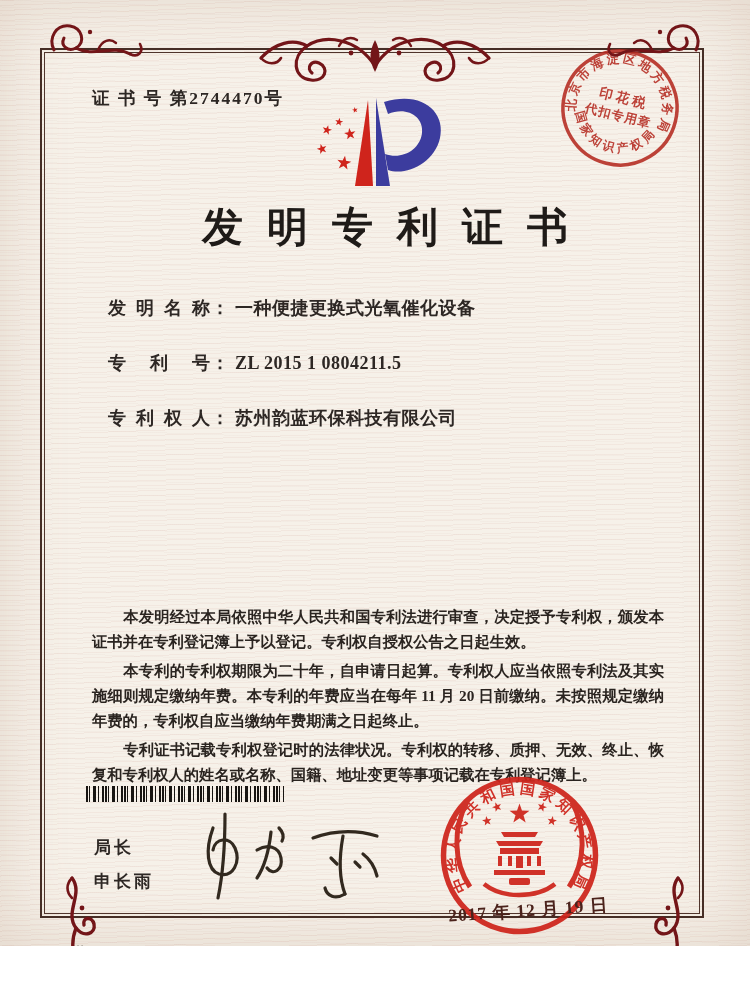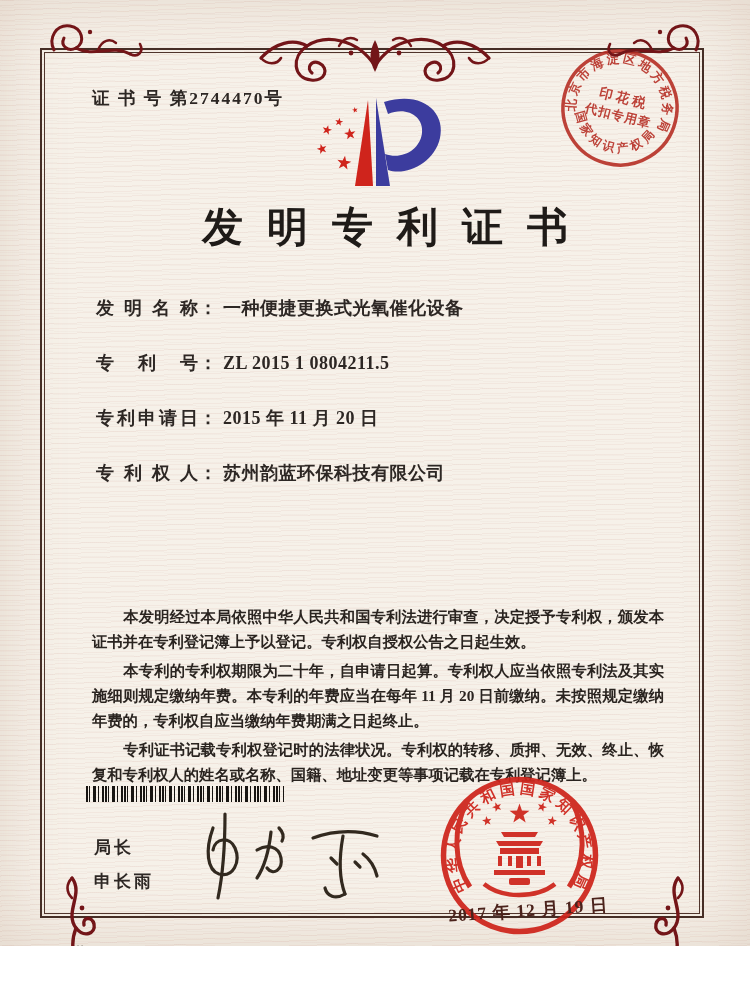--- a/index.html
+++ b/index.html
@@ -13,21 +13,21 @@
     font-family:"Liberation Serif","DejaVu Serif",serif;
     color:#2d2724;
   }
   .frame-outer{position:absolute; left:40px; top:48px; right:46px; bottom:28px;
     border:2px solid #462e26;}
   .frame-inner{position:absolute; inset:2px; border:1px solid #50352c;}
   .abs{position:absolute;}
   .cert-no{left:92px; top:86px; font-size:17.5px; font-weight:600; letter-spacing:2px;}
   .title{left:0; right:0; top:200px; text-align:center; font-size:41px; font-weight:700;
     letter-spacing:24px; text-indent:24px; color:#1f1b18;padding-left:20px;}
-  .fields{left:96px; top:296px; right:78px;}
+  .fields{left:108px; top:296px; right:78px;}
   .frow{height:55px; font-size:18px;}
   .flabel{display:inline-block; width:102px; text-align:justify; text-align-last:justify;
     font-weight:700; vertical-align:top;}
   .fcolon{font-weight:700; margin:0 6px 0 1px;}
   .fvalue{font-weight:600; letter-spacing:0.5px;}
   .paras{left:88px; top:600px; width:580px; font-size:15.3px; line-height:1.64;
     font-weight:600; text-align:justify; color:#2a2420;}
   .paras p{margin:4px; text-indent:2.05em;}
   .barcode{left:86px; top:786px; width:198px; height:16px;
     background:repeating-linear-gradient(90deg,
@@ -136,23 +136,20 @@
   </svg>
 
   <div class="abs title">发明专利证书</div>
 
   <div class="abs fields">
     <div class="frow">
       <span class="flabel">发明名称</span><span class="fcolon">：</span><span class="fvalue">一种便捷更换式光氧催化设备</span>
     </div>
     <div class="frow">
       <span class="flabel">专利号</span><span class="fcolon">：</span><span class="fvalue">ZL 2015 1 0804211.5</span>
-    </div>
-    <div class="frow">
-      <span class="flabel">专利申请日</span><span class="fcolon">：</span><span class="fvalue">2015 年 11 月 20 日</span>
     </div>
     <div class="frow">
       <span class="flabel">专利权人</span><span class="fcolon">：</span><span class="fvalue">苏州韵蓝环保科技有限公司</span>
     </div>
   </div>
 
   <div class="abs paras">
     <p>本发明经过本局依照中华人民共和国专利法进行审查，决定授予专利权，颁发本证书并在专利登记簿上予以登记。专利权自授权公告之日起生效。</p>
     <p>本专利的专利权期限为二十年，自申请日起算。专利权人应当依照专利法及其实施细则规定缴纳年费。本专利的年费应当在每年 11 月 20 日前缴纳。未按照规定缴纳年费的，专利权自应当缴纳年费期满之日起终止。</p>
     <p>专利证书记载专利权登记时的法律状况。专利权的转移、质押、无效、终止、恢复和专利权人的姓名或名称、国籍、地址变更等事项记载在专利登记簿上。</p>

